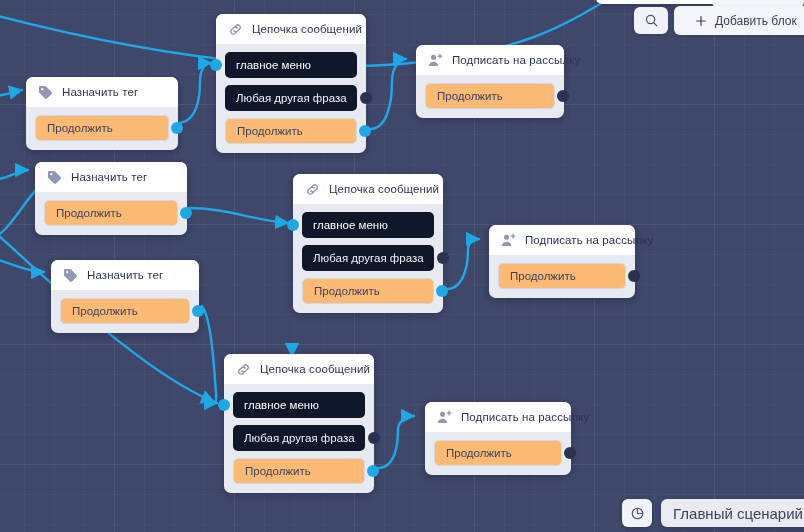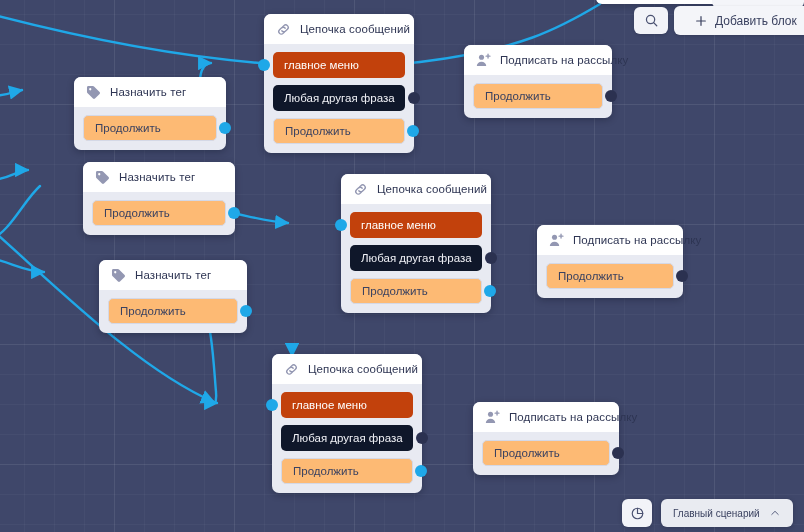--- a/index.html
+++ b/index.html
@@ -39,21 +39,20 @@
     pointer-events: none;
   }
 
   
   .node {
     position: absolute;
     border-radius: 7px;
     background: #e8eaf2;
     box-shadow: 0 2px 7px rgba(10,14,30,0.30);
     overflow: visible;
-    margin-left: 48px;
   }
   .node-header {
     background: #ffffff;
     border-radius: 7px 7px 0 0;
     height: 30px;
     display: flex;
     align-items: center;
     padding: 0 11px;
     box-sizing: border-box;
   }
@@ -88,21 +87,21 @@
     box-sizing: border-box;
     white-space: nowrap;
     position: relative;
   }
   .nbtn.plain {
     background: #fdba74;
     border: 1px solid #d4d8e6;
     color: #3b4260;
   }
   .nbtn.green {
-    background: #c2410c;
+    background: #0f172a;
     color: #ffffff;
   }
   .nbtn.muted {
     background: #0f172a;
     color: #f1f2f7;
   }
 
   
   .port {
     position: absolute;
@@ -200,21 +199,21 @@
     border: none;
     border-radius: 6px;
     display: flex;
     align-items: center;
     gap: 9px;
     padding: 0 12px;
     cursor: pointer;
     box-shadow: 0 1px 4px rgba(10,14,30,0.25);
   }
   .scenario-btn .lbl {
-    font-size: 10px;
+    font-size: 15px;
     color: #3b4260;
     white-space: nowrap;
   }
   .ico { display: block; }
 </style>
 </head>
 <body>
 
 <div id="canvas">
 

